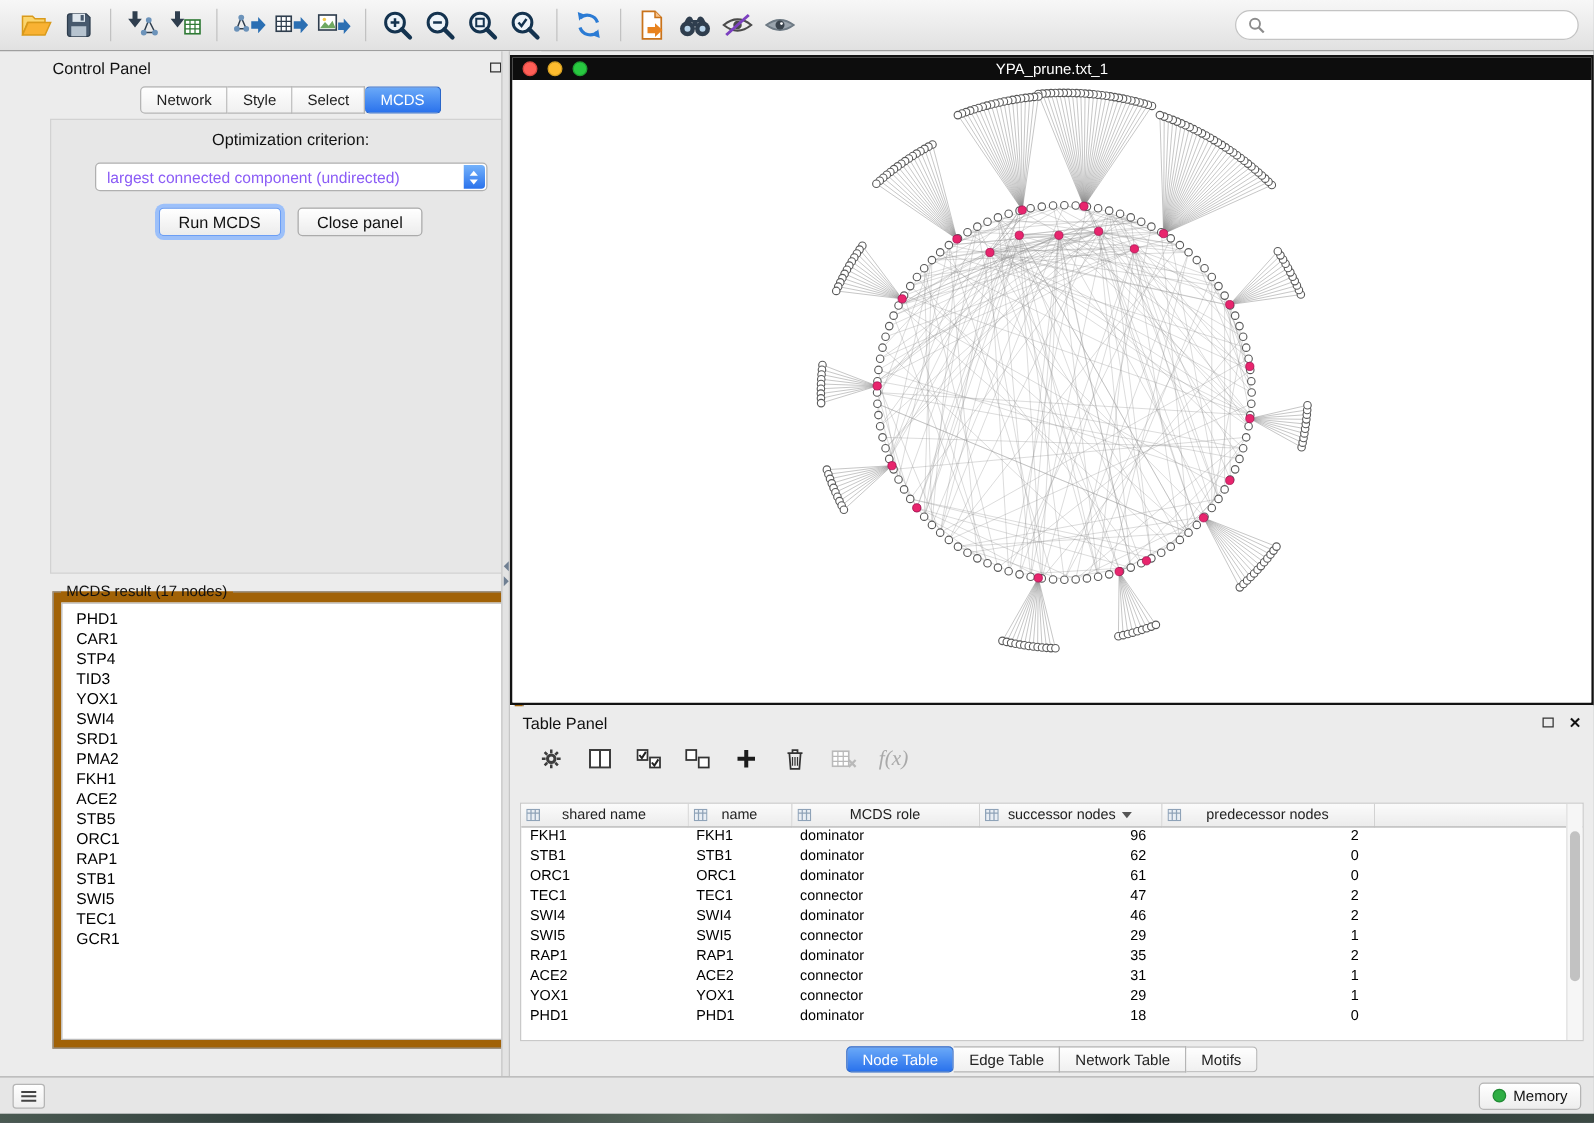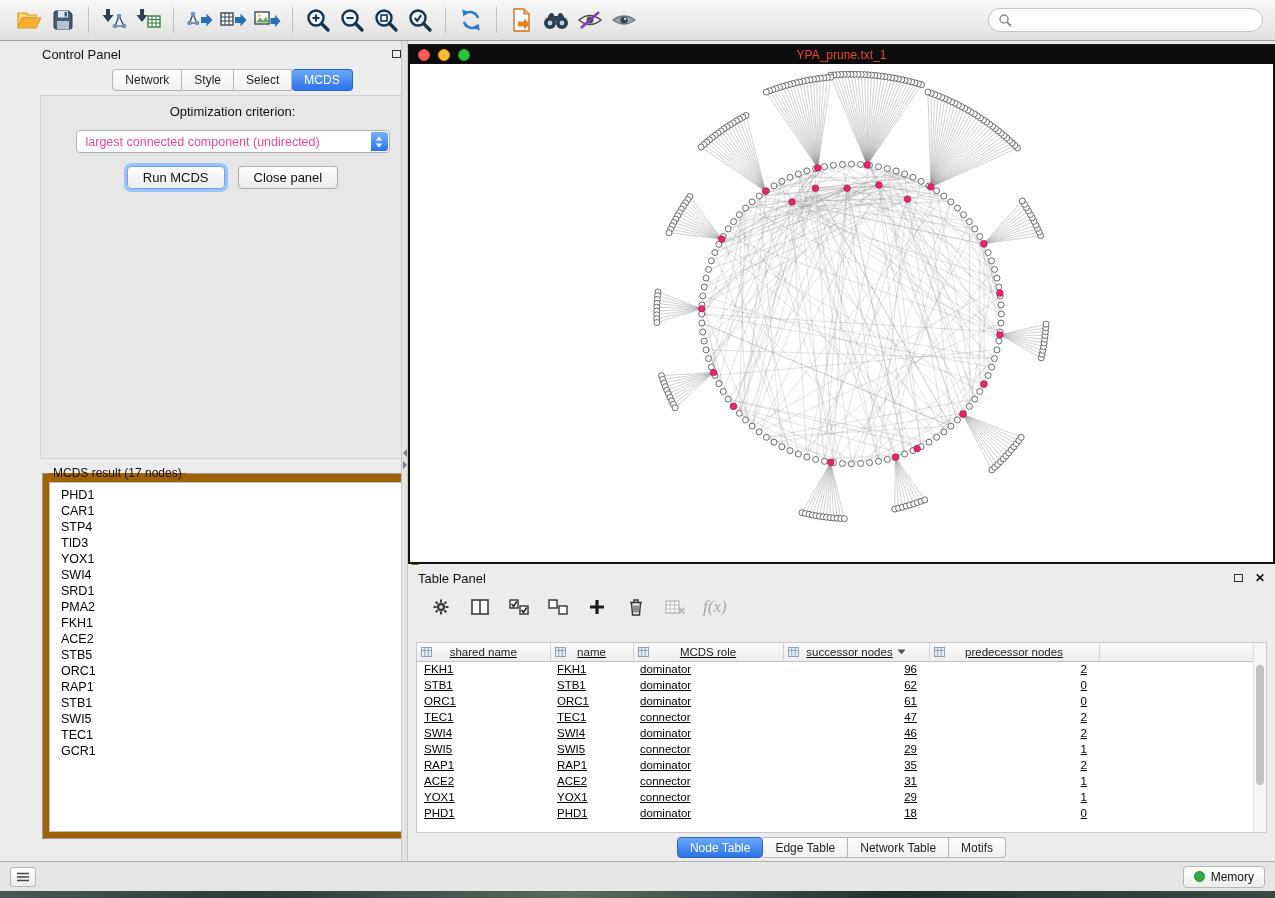--- a/index.html
+++ b/index.html
@@ -25,57 +25,57 @@
   .float-box { width:9px; height:8px; border:1.5px solid #333; }
   .close-x { font-size:12px; font-weight:bold; color:#111; line-height:1; }
   .seg-tabs { display:flex; justify-content:center; margin-top:2px; height:22px; }
   .seg-tab { font-size:12px; padding:3px 12px; background:linear-gradient(#fefefe,#f0f0f0); border:1px solid #b5b5b5; border-left:none; color:#222; }
   .seg-tab:first-child { border-left:1px solid #b5b5b5; border-radius:4px 0 0 4px; }
   .seg-tab:last-child { border-radius:0 4px 4px 0; }
   .seg-tab.active { background:linear-gradient(#6aa9f8,#2a72ec); color:#fff; border-color:#2a66c8; border-radius:4px; }
   .cp-body { position:absolute; top:54px; left:8px; right:8px; height:364px; background:#e7e7e7; border:1px solid #d2d2d2; padding-top:8px; }
   .opt-label { text-align:center; font-size:13px; color:#111; margin-bottom:11px; }
   .dropdown { margin:0 auto; width:314px; height:23px; background:#fff; border:1px solid #b0b0b0; border-radius:4px;
-    display:flex; align-items:center; font-size:12.5px; padding-left:9px; position:relative; color:#ec4899; }
+    display:flex; align-items:center; font-size:12.5px; padding-left:9px; position:relative; color:#8b5cf6; }
   .dropdown .stepper { position:absolute; right:1px; top:1px; bottom:1px; width:17px;
     background:linear-gradient(#74b2fb,#2a72ec); border-radius:0 3px 3px 0;
     display:flex; align-items:center; justify-content:center; }
   .cp-buttons { display:flex; justify-content:center; gap:13px; margin-top:13px; }
   .btn { font-size:13px; padding:3px 15px; background:linear-gradient(#ffffff,#ececec); border:1px solid #ababab; border-radius:4px; color:#111; font-family:"Liberation Sans",sans-serif; }
   .btn.focus { box-shadow:0 0 0 3px #9cc0fa; border-color:#6b9ef5; }
   .result-box { position:absolute; left:10px; right:14px; top:425px; bottom:22px; border:1px solid #979797; background:#a16207; }
   .result-box legend { font-size:12px; padding:0 4px; margin-left:6px; color:#111; }
   .result-list { position:absolute; top:2px; left:6px; right:6px; bottom:6px; background:#fff; border:1px solid #bcbcbc; padding:4px 0 0 11px; overflow:hidden; }
   .result-item { font-size:12.5px; line-height:16px; color:#000; }
 
   
   .splitter { position:absolute; top:41px; left:401px; width:7px; bottom:30px; background:#e3e3e3; border-left:1px solid #c6c6c6; border-right:1px solid #c6c6c6; }
   .split-arrows { position:absolute; top:408px; left:0; width:100%; display:flex; flex-direction:column; align-items:center; gap:4px; }
   .tri-left  { width:0; height:0; border-top:4px solid transparent; border-bottom:4px solid transparent; border-right:4px solid #6f7f92; }
   .tri-right { width:0; height:0; border-top:4px solid transparent; border-bottom:4px solid transparent; border-left:4px solid #6f7f92; }
 
   
   .right-region { position:absolute; top:41px; left:408px; right:0; bottom:30px; }
   .network-window { position:absolute; top:3px; left:0; right:0; height:520px; border:2px solid #121212; background:#fff; }
-  .network-titlebar { height:18px; background:#0d0d0d; color:#ef4444; font-size:12px; display:flex; align-items:center; justify-content:center; position:relative; }
+  .network-titlebar { height:18px; background:#0d0d0d; color:#ffffff; font-size:12px; display:flex; align-items:center; justify-content:center; position:relative; }
   .traffic { position:absolute; left:8px; top:3px; display:flex; gap:8px; }
   .light { width:12px; height:12px; border-radius:50%; }
   .light.red { background:#ff5f57; border:1px solid #d94841; }
   .light.yellow { background:#febc2e; border:1px solid #d6a022; }
   .light.green { background:#28c840; border:1px solid #1e9e31; }
   .network-canvas { position:absolute; top:18px; left:0; right:0; bottom:0; background:#fff; }
   .network-canvas svg { width:100%; height:100%; display:block; }
 
   
   .table-panel { position:absolute; top:524px; left:0; right:0; bottom:0; background:#ececec; }
   .table-toolbar { position:absolute; top:22px; left:0; right:0; height:40px; display:flex; align-items:center; gap:17px; padding-left:22px; }
   .tt-btn { display:flex; align-items:center; justify-content:center; min-width:22px; height:26px; }
   .fx-label { font-family:"Liberation Serif",serif; font-style:italic; font-size:17px; color:#a9a9a9; }
   .table-wrap { position:absolute; top:77px; left:8px; right:8px; bottom:28px; background:#fff; border:1px solid #c9c9c9; overflow:hidden; }
-  table { border-collapse:collapse; table-layout:fixed; width:100%;text-decoration:underline; }
+  table { border-collapse:collapse; table-layout:fixed; width:100%; }
   th { height:18px; background:linear-gradient(#fbfbfb,#ececec); border-right:1px solid #d2d2d2; border-bottom:1px solid #c2c2c2;
        font-weight:normal; font-size:11.5px; color:#222; position:relative; overflow:hidden; white-space:nowrap; }
   th .th-inner { display:flex; align-items:center; justify-content:center; gap:4px; width:100%; }
   th .th-grid { position:absolute; left:4px; top:4px; }
   td { height:16px; padding:0 7px; font-size:11.5px; color:#000; white-space:nowrap; overflow:hidden; }
   td.num { padding-right:12px; }
   .vscroll { position:absolute; top:0; right:0; bottom:0; width:13px; background:#f6f6f6; border-left:1px solid #e0e0e0; }
   .vscroll .thumb { position:absolute; left:2px; right:2px; top:22px; height:120px; background:#c2c2c2; border-radius:5px; }
   .table-tabs { position:absolute; bottom:3px; left:0; right:0; display:flex; justify-content:center; height:21px; }
 

